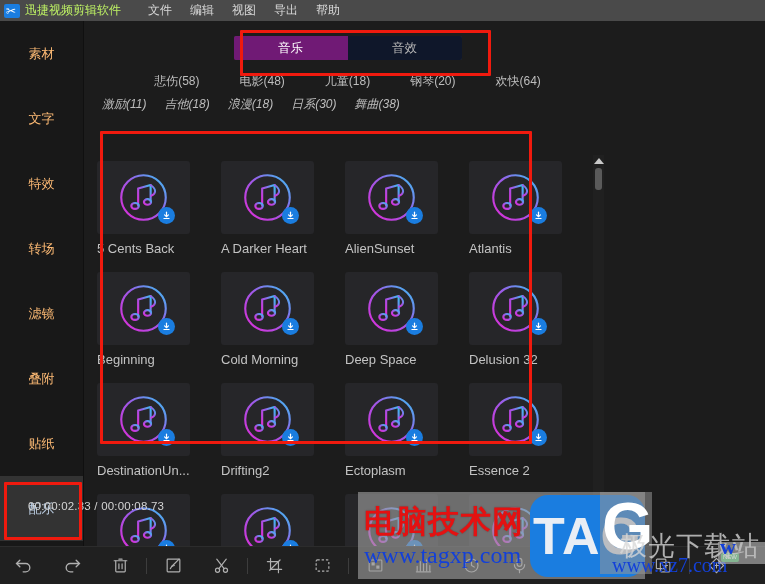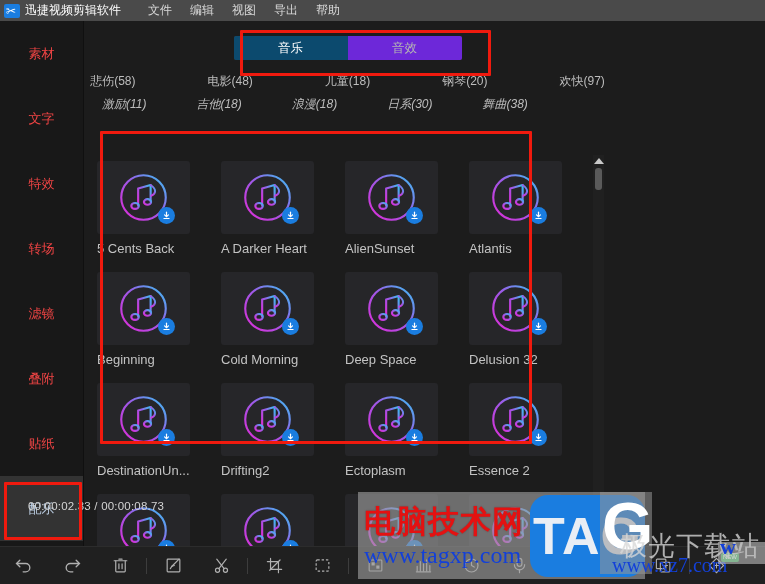--- a/index.html
+++ b/index.html
@@ -29,39 +29,39 @@
     border-radius: 2px;
     margin-right: 5px;
     position: relative;
     flex: 0 0 auto;
   }
   .logo .scissors {
     position: absolute; left: 2px; top: 0px;
     font-size: 12px; line-height: 14px; color: #ffffff;
   }
   .app-title {
-    color: #ffffff; font-size: 12px;
+    color: #bef264; font-size: 12px;
     margin-right: 18px; white-space: nowrap;
   }
   .menu-item {
     color: #d8d8d8; font-size: 12px;
     padding: 0 9px; white-space: nowrap; cursor: default;
   }
 
   
   .sidebar {
     position: absolute; top: 21px; left: 0;
     width: 84px; height: 525px;
     background: #181818;
     border-right: 1px solid #101010;
   }
   .side-item {
     height: 65px;
     display: flex; align-items: center; justify-content: center;
-    color: #ef4444; font-size: 13px;
+    color: #fdba74; font-size: 13px;
     cursor: default;
   }
   .side-item.active {
     background: #333333;
     color: #b9cbe0;
   }
 
   
   .library {
     position: absolute; top: 21px; left: 85px;
@@ -76,30 +76,29 @@
   .toggle {
     display: flex;
     width: 228px; height: 24px;
     border-radius: 2px; overflow: hidden;
     background: #3a3a3a;
   }
   .toggle-btn {
     flex: 1;
     display: flex; align-items: center; justify-content: center;
     font-size: 12.5px; color: #b4b4b4;
-    background: #6d28d9; cursor: pointer;
-  }
-  .toggle-btn.active { background: #0c4a6e; color: #ffffff; }
+    background: #0f172a; cursor: pointer;
+  }
+  .toggle-btn.active { background: #701a75; color: #ffffff; }
 
   
   .tagrows { margin-top: 13px; padding: 0 8px; }
   .tagrow {
     display: flex; justify-content: center;
     margin-bottom: 6px;
-    gap: 32px;
   }
   .tag {
     color: #bdbdbd; font-size: 12px;
     margin: 0 20px; cursor: pointer; white-space: nowrap;
   }
   .tagrow.r2 { justify-content: flex-start; padding-left: 9px; font-style: italic; }
   .tagrow.r2 .tag { margin: 0 18px 0 0; }
   .tagrow.r2 .tag:first-child { margin-left: 0; }
 
   
@@ -357,21 +356,21 @@
         <div class="toggle-btn">音效</div>
       </div>
     </div>
 
     <div class="tagrows">
       <div class="tagrow r1">
         <span class="tag">悲伤(58)</span>
         <span class="tag">电影(48)</span>
         <span class="tag">儿童(18)</span>
         <span class="tag">钢琴(20)</span>
-        <span class="tag">欢快(97)</span>
+        <span class="tag">欢快(64)</span>
       </div>
       <div class="tagrow r2">
         <span class="tag">激励(11)</span>
         <span class="tag">吉他(18)</span>
         <span class="tag">浪漫(18)</span>
         <span class="tag">日系(30)</span>
         <span class="tag">舞曲(38)</span>
       </div>
     </div>
 

